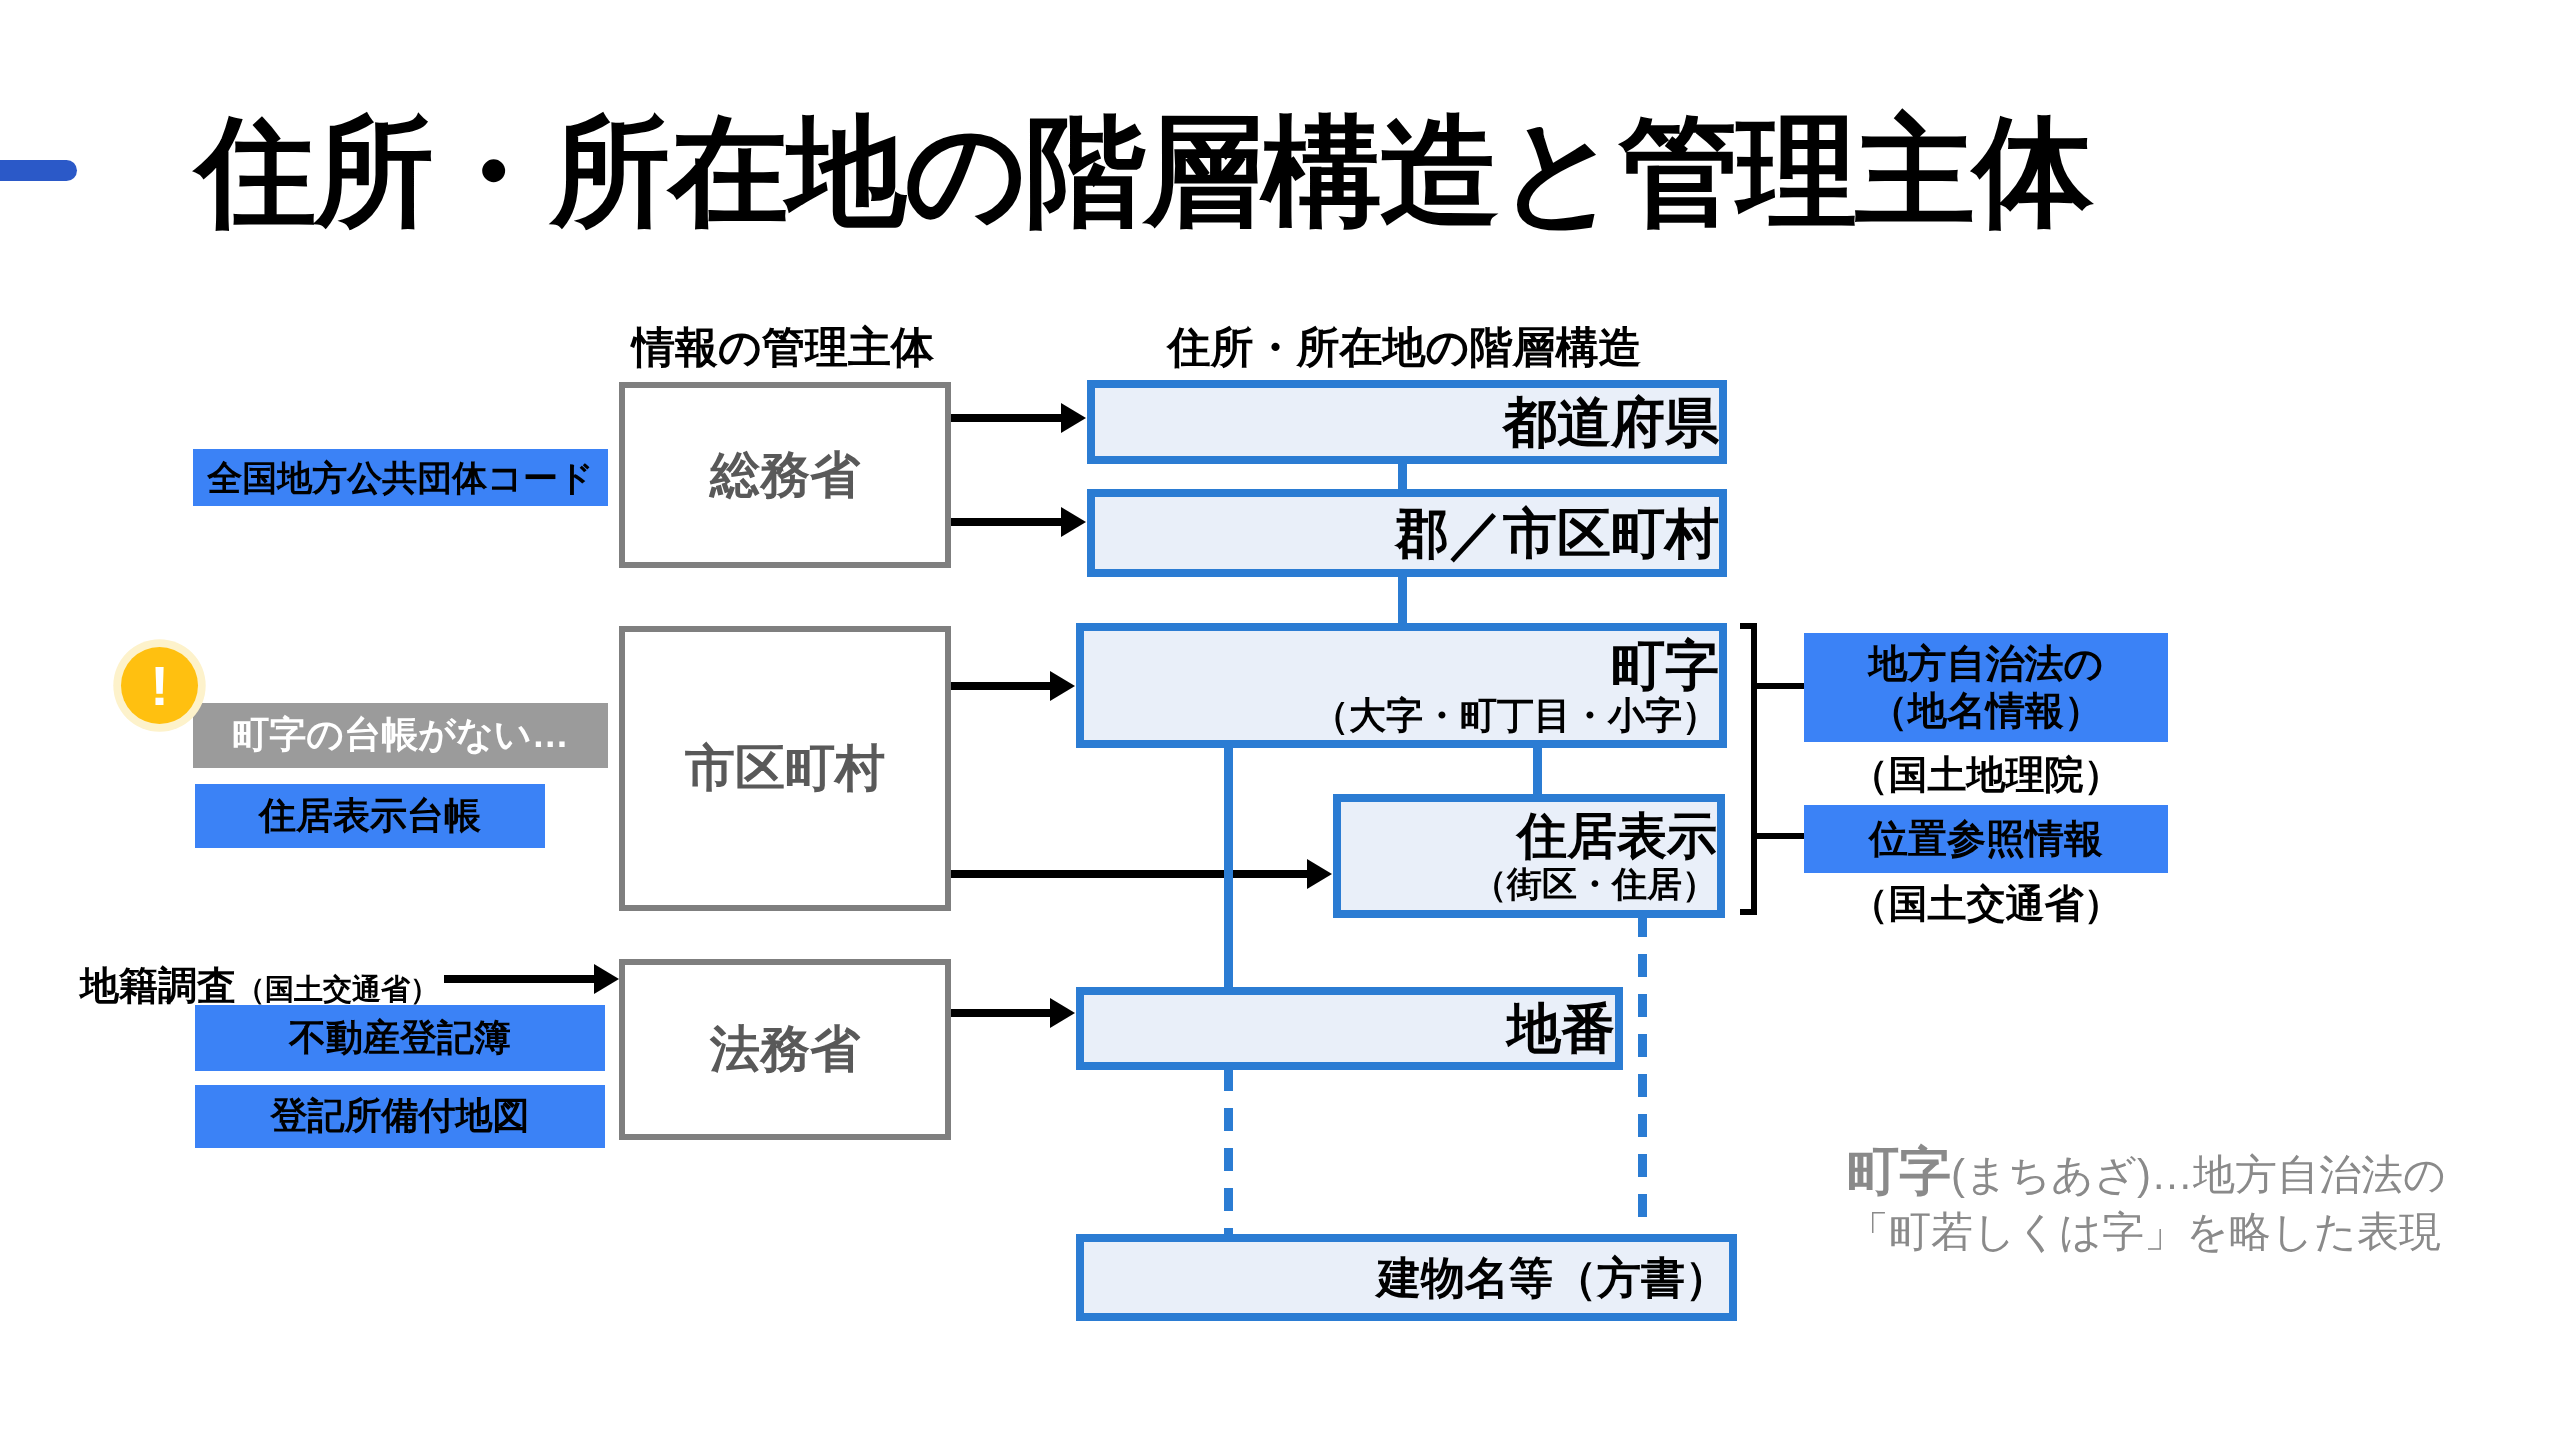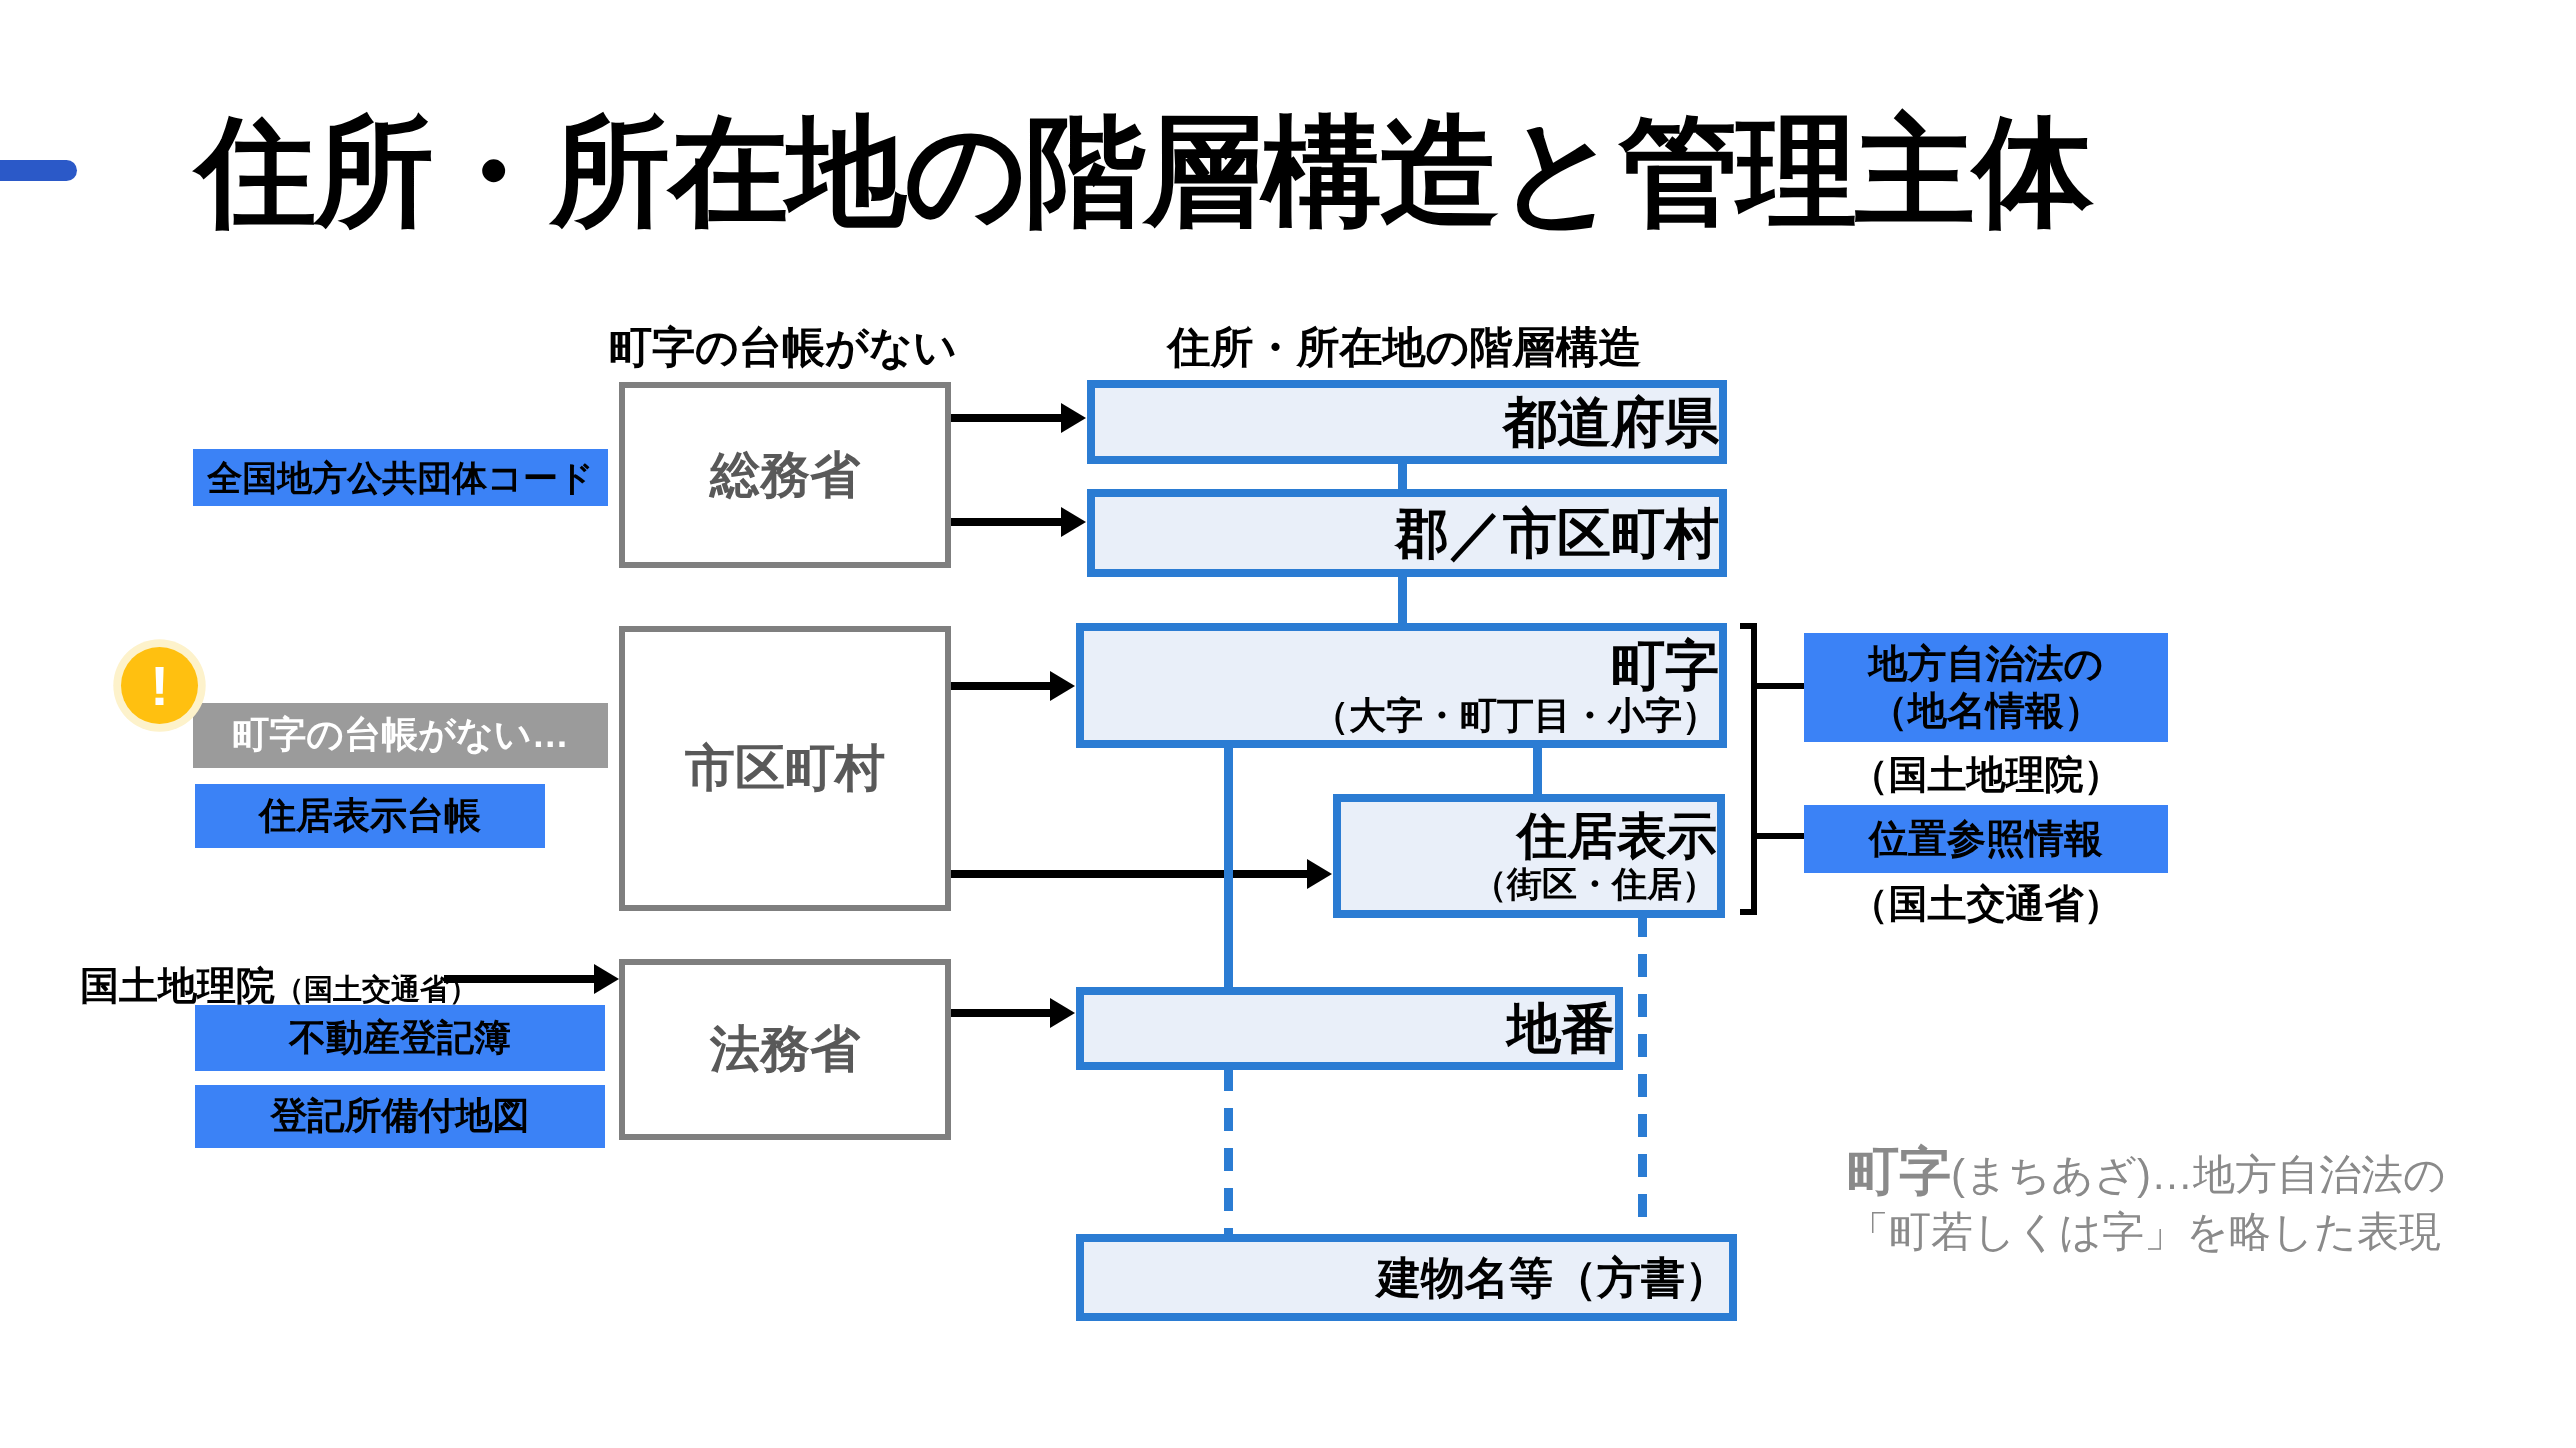--- a/index.html
+++ b/index.html
@@ -61,21 +61,21 @@
   .note .term{font-size:52px;font-weight:bold;}
 </style>
 </head>
 <body>
 
 <div id="slide">
 
   <div class="abs title-dash" style="left:0;top:160px;width:77px;height:21px;"></div>
   <div class="abs title" style="left:196px;top:92px;">住所・所在地の階層構造と管理主体</div>
 
-  <div class="abs colhdr" style="left:590px;top:319px;width:386px;">町字の台帳がない</div>
+  <div class="abs colhdr" style="left:590px;top:319px;width:386px;">情報の管理主体</div>
   <div class="abs colhdr" style="left:1163px;top:319px;width:483px;">住所・所在地の階層構造</div>
 
   <div class="abs harrow" style="left:951px;top:414px;width:110px;"></div>
   <div class="abs harrow" style="left:951px;top:518px;width:110px;"></div>
   <div class="abs harrow" style="left:951px;top:682px;width:99px;"></div>
   <div class="abs harrow" style="left:951px;top:870px;width:356px;"></div>
   <div class="abs harrow" style="left:444px;top:975px;width:150px;"></div>
   <div class="abs harrow" style="left:951px;top:1009px;width:99px;"></div>
 
   <div class="abs vline" style="left:1398px;top:462px;height:31px;"></div>
@@ -131,21 +131,21 @@
   </div>
 
   <div class="abs tan graylab" style="left:193px;top:703px;width:415px;height:65px;font-size:37px;">
     <span>町字の台帳がない…</span>
   </div>
   <div class="abs tan" style="left:195px;top:784px;width:350px;height:64px;font-size:37px;">
     <span>住居表示台帳</span>
   </div>
 
   <div class="abs chiseki-line" style="left:80px;top:959px;">
-    <span class="big">国土地理院</span>
+    <span class="big">地籍調査</span>
     <span class="small">（国土交通省）</span>
   </div>
 
   <div class="abs tan" style="left:195px;top:1005px;width:410px;height:66px;font-size:37px;">
     <span>不動産登記簿</span>
   </div>
   <div class="abs tan" style="left:195px;top:1085px;width:410px;height:63px;font-size:37px;">
     <span>登記所備付地図</span>
   </div>
 

